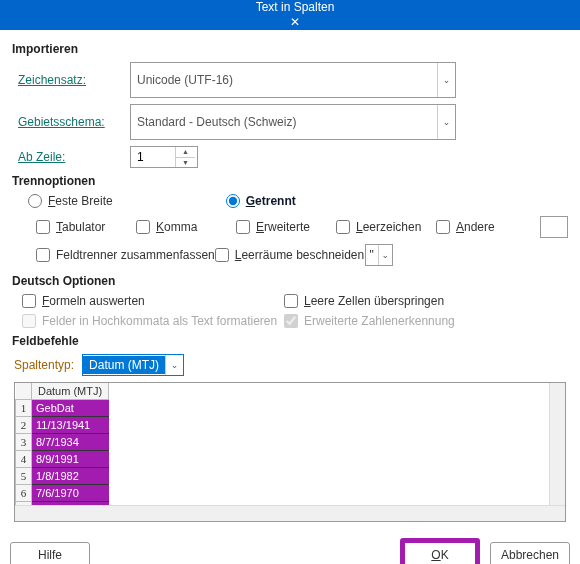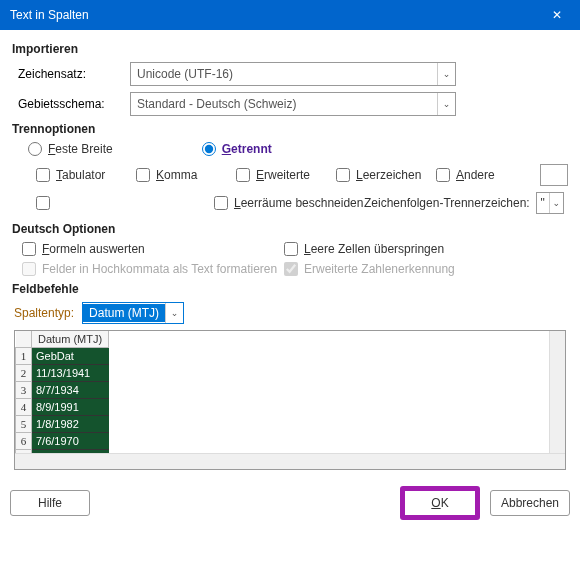--- a/index.html
+++ b/index.html
@@ -1,57 +1,57 @@
 <!DOCTYPE html>
 <html><head>
 <meta charset="utf-8">
 <style>
 * { box-sizing: border-box; margin: 0; padding: 0; font-family: "Segoe UI", Tahoma, sans-serif; }
 body { background: #fff; width: 580px; height: 564px; overflow: hidden; font-size: 12px; color: #333; }
-.titlebar { background: #0165cc; color: #fff; height: 30px; display: flex; align-items: center; justify-content: space-between; padding: 0 0 0 10px; }
+.titlebar { background: #0165cc; color: #fff; height: 30px; display: flex; align-items: center; justify-content: space-between; padding: 0 0 0 10px; flex-direction: column; }
 .titlebar-title { font-size: 12px; }
 .titlebar-close { width: 46px; height: 30px; display: flex; align-items: center; justify-content: center; font-size: 12px; }
 .content { padding: 8px 12px 0 12px; }
 .section-header { font-weight: 600; color: #222; margin: 4px 0 6px 0; }
 .field-row { display: flex; align-items: center; margin-bottom: 6px; }
-.field-row .label { width: 118px; color: #000000; padding-left: 6px; }
-.combo { display: flex; border: 1px solid #999; height: 24px; background: #fff; align-items: center; }
+.field-row .label { width: 118px; color: #0f766e; padding-left: 6px; text-decoration: underline; }
+.combo { display: flex; border: 1px solid #999; height: 36px; background: #fff; align-items: center; }
 .combo.wide { flex: 1; max-width: 326px; }
 .combo-input { border: none; padding: 0 6px; font-size: 12px; flex: 1; background: transparent; outline: none; color: #555; }
 .combo-arrow { width: 18px; height: 100%; border-left: 1px solid #ccc; display: flex; align-items: center; justify-content: center; color: #555; font-size: 9px; }
 .spinner { display: flex; width: 68px; border: 1px solid #999; height: 22px; }
 .spinner input { border: none; width: 44px; padding: 0 6px; font-size: 12px; outline: none; }
 .spinner-btns { width: 20px; border-left: 1px solid #ccc; display: flex; flex-direction: column; }
 .spinner-btns span { flex: 1; font-size: 7px; display: flex; align-items: center; justify-content: center; color: #555; }
 .spinner-btns span:first-child { border-bottom: 1px solid #ccc; }
-.radio-row { display: flex; gap: 89px; padding-left: 16px; margin-bottom: 8px; }
+.radio-row { display: flex; gap: 113px; padding-left: 16px; margin-bottom: 8px; }
 .radio-item, .check-item { display: flex; align-items: center; gap: 6px; color: #333; }
 .radio-item input, .check-item input { width: 14px; height: 14px; }
-.radio-item.checked label { color: #4c1d95; font-weight: 600; }
+.radio-item.checked label { color: #0f172a; font-weight: 600; }
 .trenn-grid { padding-left: 24px; margin-bottom: 8px; }
 .trenn-row { display: flex; align-items: center; gap: 0; margin-bottom: 6px; min-height: 22px; }
 .trenn-row .check-item { min-width: 100px; }
 .trenn-row .check-item.w2 { min-width: 178px; }
 .trenn-row .check-item.w3 { min-width: 150px; }
 .mini-combo { border: 1px solid #999; width: 28px; height: 22px; display: flex; align-items: center; }
 .mini-combo span { flex: 1; text-align: center; }
 .mini-combo .combo-arrow { width: 14px; }
 .disabled label { color: #aaa; }
 .weitere-row { display: flex; padding-left: 10px; margin-bottom: 6px; }
 .weitere-row .check-item { min-width: 262px; }
 .coltype-row { display: flex; align-items: center; gap: 8px; padding-left: 2px; margin-bottom: 6px; }
 .coltype-row .label { color: #a16207; }
 .coltype-combo { display: flex; border: 1px solid #0078d7; height: 22px; align-items: center; }
 .coltype-combo .sel { background: #0078d7; color: #fff; padding: 2px 6px; font-size: 12px; }
 .preview-box { border: 1px solid #999; height: 140px; margin: 0 2px; position: relative; background: #fff; display:flex; flex-direction:column;}
 .preview-inner { overflow: hidden; flex:1; }
 .preview-table { border-collapse: collapse; font-family: "Consolas", monospace; font-size: 11px; }
 .preview-table th { background: #f5f5f5; border: 1px solid #bbb; font-weight: normal; text-align: left; padding: 2px 6px; color: #333; border-top:none;}
 .preview-table td.rowhead { background: #f5f5f5; border: 1px solid #bbb; text-align: center; padding: 1px 4px; width: 16px; color: #333; font-family: "Segoe UI"; font-size:11px;}
-.preview-table td.cell { background: #14532d; color: #fff; padding: 1px 4px; border-bottom: 1px solid #333; font-size: 11px; line-height: 14px; }
+.preview-table td.cell { background: #a21caf; color: #fff; padding: 1px 4px; border-bottom: 1px solid #333; font-size: 11px; line-height: 14px; }
 .preview-table th.corner { width:16px; border-left:none;}
 .preview-scroll-v { position: absolute; right: 0; top: 0; bottom: 16px; width: 16px; background: #f0f0f0; border-left: 1px solid #ddd; }
 .preview-scroll-h { height: 16px; background: #f0f0f0; border-top: 1px solid #ddd; }
 .button-row { display: flex; align-items: center; padding: 16px 10px 12px 10px; gap: 10px; }
 .button-row .spacer { flex: 1; }
 .btn { border: 1px solid #999; background: #fff; padding: 5px 0; font-size: 12px; border-radius: 3px; min-width: 80px; text-align: center; cursor: default; }
 .btn.primary { border: 5px solid #a21caf; }
 input[type=checkbox], input[type=radio] { accent-color: #0078d7; }
 .underline-first::first-letter { text-decoration: underline; }
 </style>
@@ -78,20 +78,30 @@
   </div>
 
   <div class="field-row">
     <span class="label">Gebietsschema:</span>
     <div class="combo wide">
       <input class="combo-input" value="Standard - Deutsch (Schweiz)" style="">
       <div class="combo-arrow">⌄</div>
     </div>
   </div>
 
+  <div class="field-row">
+    <span class="label">Ab Zeile:</span>
+    <div class="spinner">
+      <input value="1" style="">
+      <div class="spinner-btns">
+        <span>▲</span>
+        <span>▼</span>
+      </div>
+    </div>
+  </div>
 
   <div class="section-header">Trennoptionen</div>
 
   <div class="radio-row">
     <div class="radio-item">
       <input type="radio" name="trenn" style="">
       <label class="underline-first">Feste Breite</label>
     </div>
     <div class="radio-item checked">
       <input type="radio" name="trenn" checked="" style="">
@@ -122,26 +132,26 @@
           <label class="underline-first">Andere</label>
         </div>
       <div style="flex:1"></div>
       <div class="mini-combo">
           <span></span>
         </div>
     </div>
     <div class="trenn-row">
       <div class="check-item w2">
           <input type="checkbox" style="">
+          <label>Feldtrenner zusammenfassen</label>
         </div>
       <div class="check-item w3">
           <input type="checkbox" style="">
           <label class="underline-first">Leerräume beschneiden</label>
         </div>
-      <span style="margin-right:6px;">Zeichenfolgen-Trennerzeichen:</span>
       <div class="mini-combo">
           <span>"</span>
           <div class="combo-arrow">⌄</div>
         </div>
     </div>
   </div>
 
   <div class="section-header">Deutsch Optionen</div>
 
   <div class="weitere-row">

